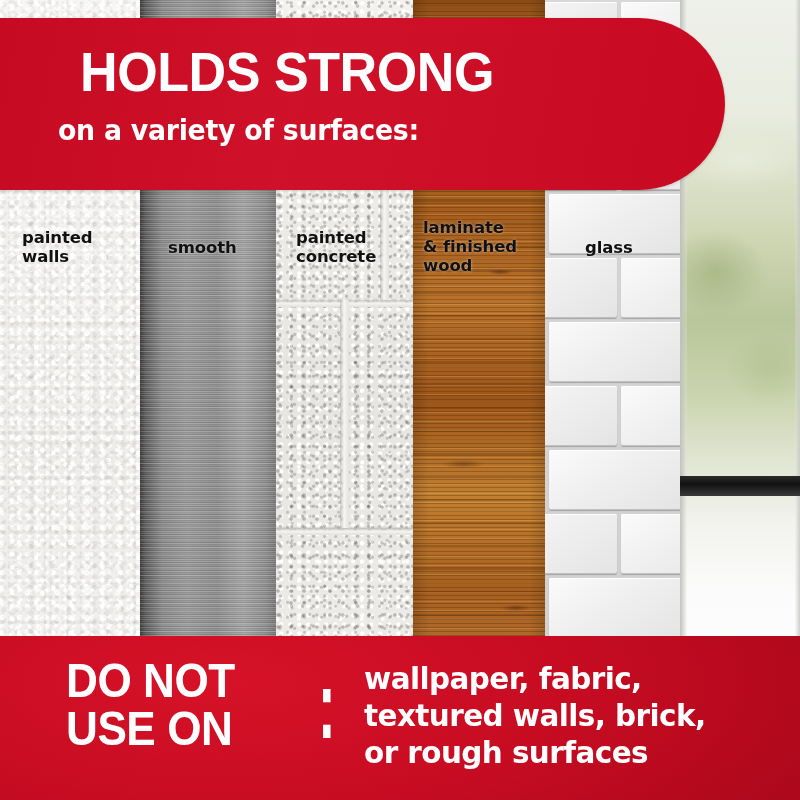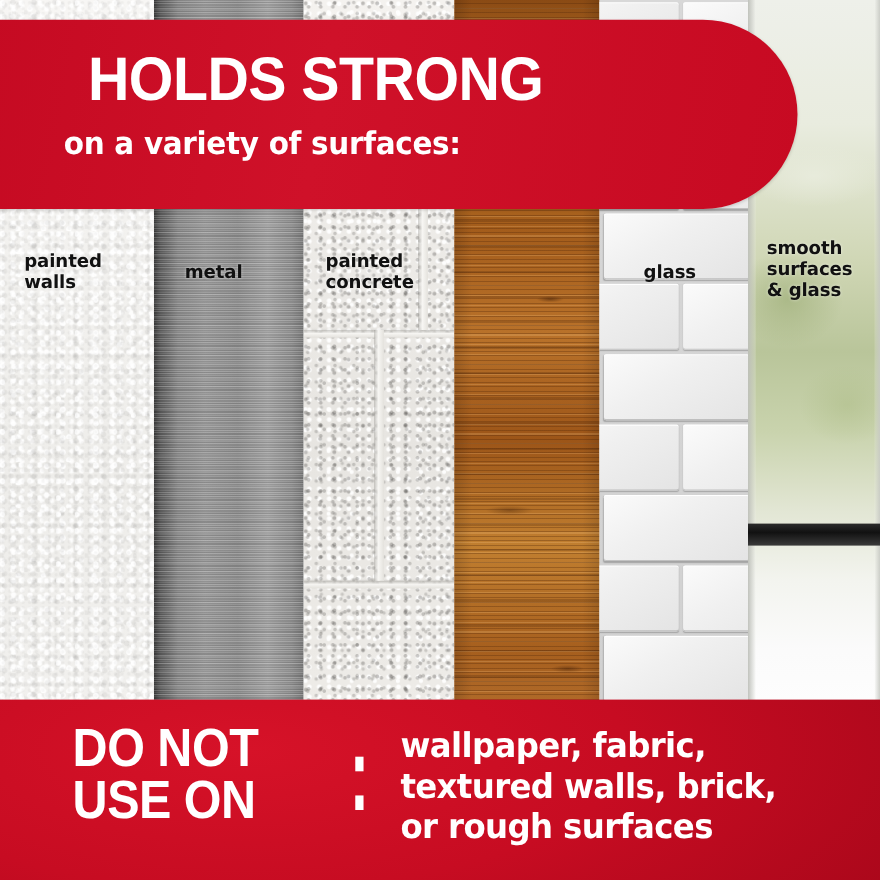--- a/index.html
+++ b/index.html
@@ -366,27 +366,27 @@
     <div class="col col-glass">
       <div class="tex-glass"></div>
       <div class="glass-edge-left"></div>
       <div class="glass-edge-right"></div>
       <div class="glass-frame-bar" style="top:476px; height:20px;"></div>
     </div>
   </div>
 
   <div class="label" style="left:22px;  top:228px;">painted
 walls</div>
-  <div class="label" style="left:168px; top:238px;">metal</div>
+  <div class="label" style="left:168px; top:238px;">smooth</div>
   <div class="label" style="left:296px; top:228px;">painted
 concrete</div>
+  <div class="label" style="left:423px; top:218px;">laminate
+&amp; finished
+wood</div>
   <div class="label" style="left:585px; top:238px;">glass</div>
-  <div class="label" style="left:697px; top:216px;">smooth
-surfaces
-&amp; glass</div>
 
   <div class="banner-top"></div>
   <div class="headline">HOLDS STRONG</div>
   <div class="subline">on a variety of surfaces:</div>
 
   <div class="banner-bottom"></div>
   <div class="dnu-label">DO NOT
 USE ON</div>
   <div class="dnu-colon">:</div>
   <div class="dnu-list">wallpaper, fabric,

